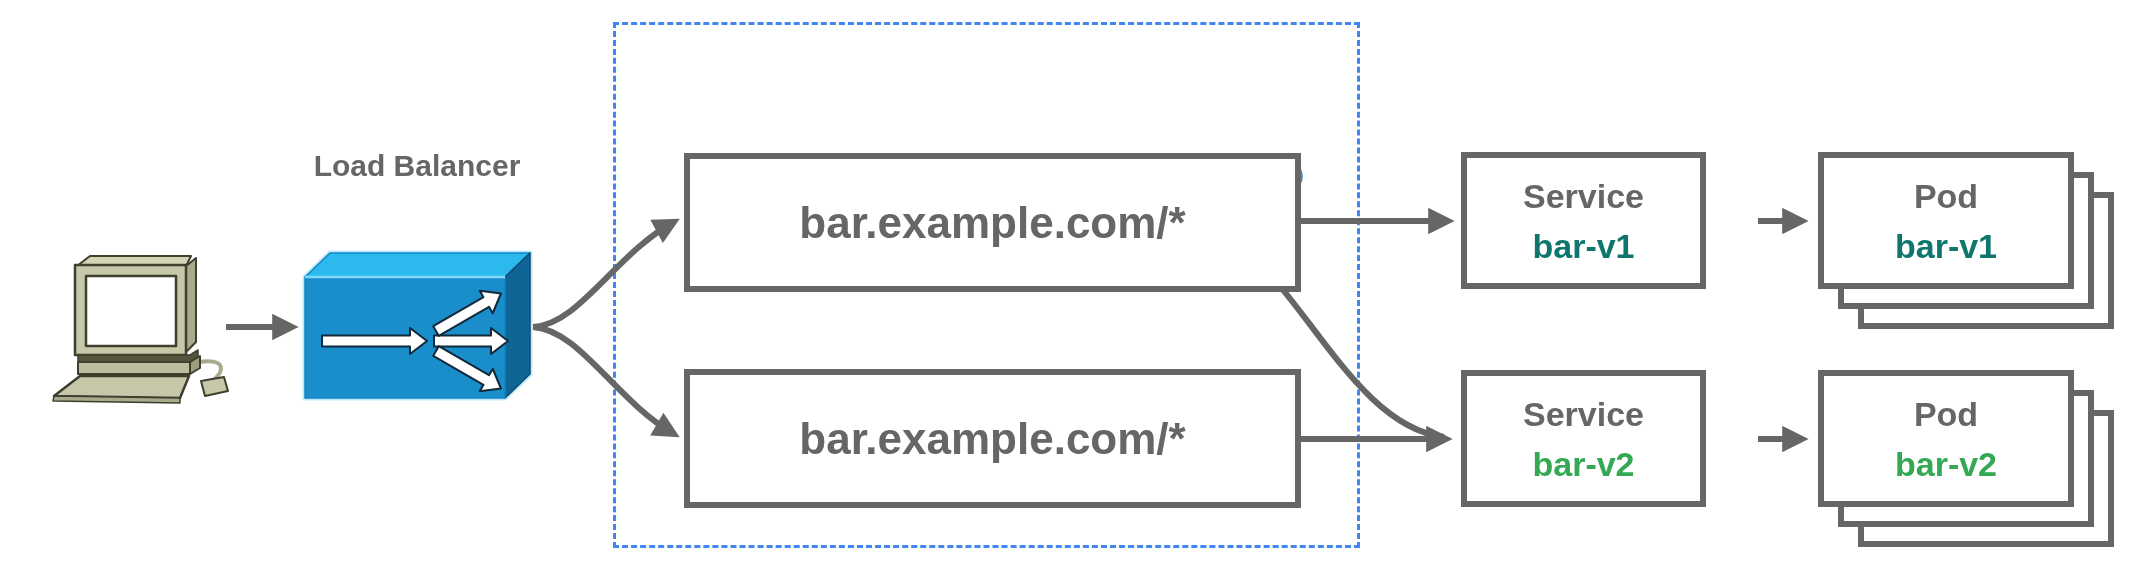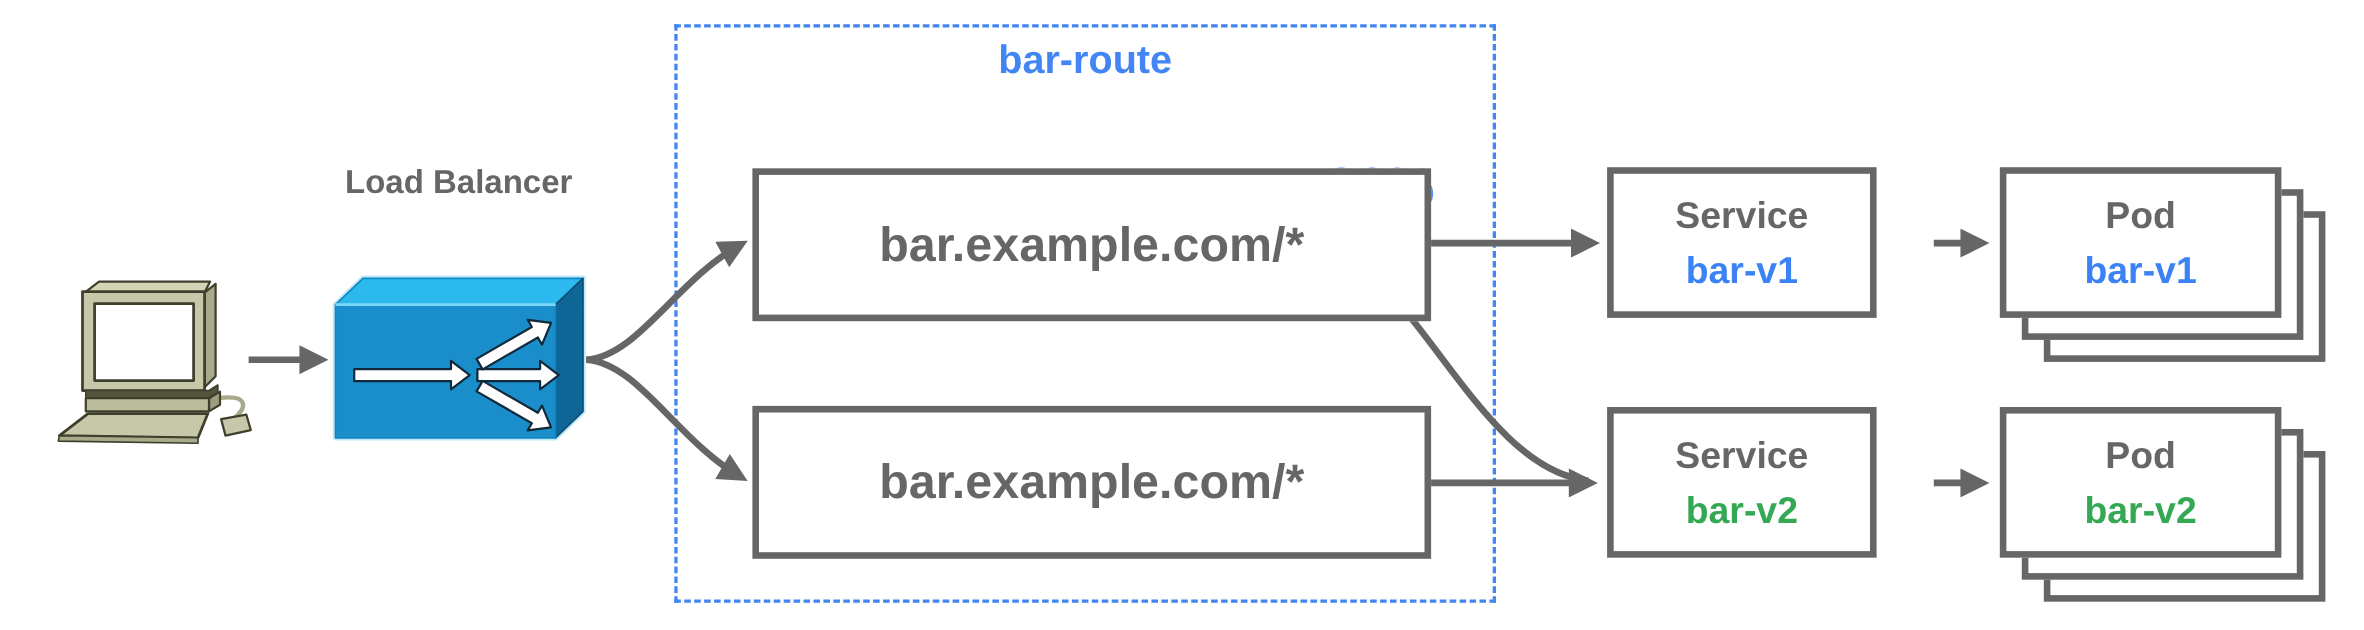--- a/index.html
+++ b/index.html
@@ -30,21 +30,21 @@
   .route-box{left:684px;width:617px;height:139px;font-size:44px;line-height:50px;font-weight:bold;color:#666666;}
   #route-box-1{top:153px;}
   #route-box-2{top:369px;}
   .svc-box{left:1461px;width:245px;height:137px;}
   #service-v1{top:152px;}
   #service-v2{top:370px;}
   .pod-front{width:256px;height:137px;left:1818px;}
   .pod-layer{width:256px;height:137px;background:#fff;border:6px solid #666666;}
   .kind-label{font-size:34px;line-height:50px;font-weight:bold;color:#666666;}
   .name-label{font-size:34px;line-height:50px;font-weight:bold;}
-  .name-blue{color:#3b82f6;}
+  .name-blue{color:#0f766e;}
   .name-green{color:#34a853;}
   .pct{width:120px;text-align:center;font-size:49px;font-weight:bold;z-index:3;line-height:44px;}
   .pct-90{left:1195px;top:148px;color:#4285f4;}
   .pct-10{left:1198px;top:287px;color:#34a853;}
   .z3{z-index:3;}.z4{z-index:4;}.z5{z-index:5;}
 </style>
 </head>
 <body>
 
 <div id="canvas">
@@ -94,21 +94,20 @@
       <path d="M 1194 223 C 1285 235 1340 425 1444 437"></path>
       <path d="M 1194 439 H 1446" marker-end="url(#ah)"></path>
       <path d="M 1758 221 H 1802" marker-end="url(#ah)"></path>
       <path d="M 1758 439 H 1802" marker-end="url(#ah)"></path>
     </g>
   </svg>
 
   <div class="abs lb-label">Load Balancer</div>
 
   <div class="abs route-title">
-    <div>bar-route</div>
   </div>
 
   <div id="route-box-1" class="abs node route-box">
     <div>bar.example.com/*</div>
   </div>
   <div id="route-box-2" class="abs node route-box">
     <div>bar.example.com/*</div>
   </div>
 
   <div class="abs pct pct-90">90%</div>

